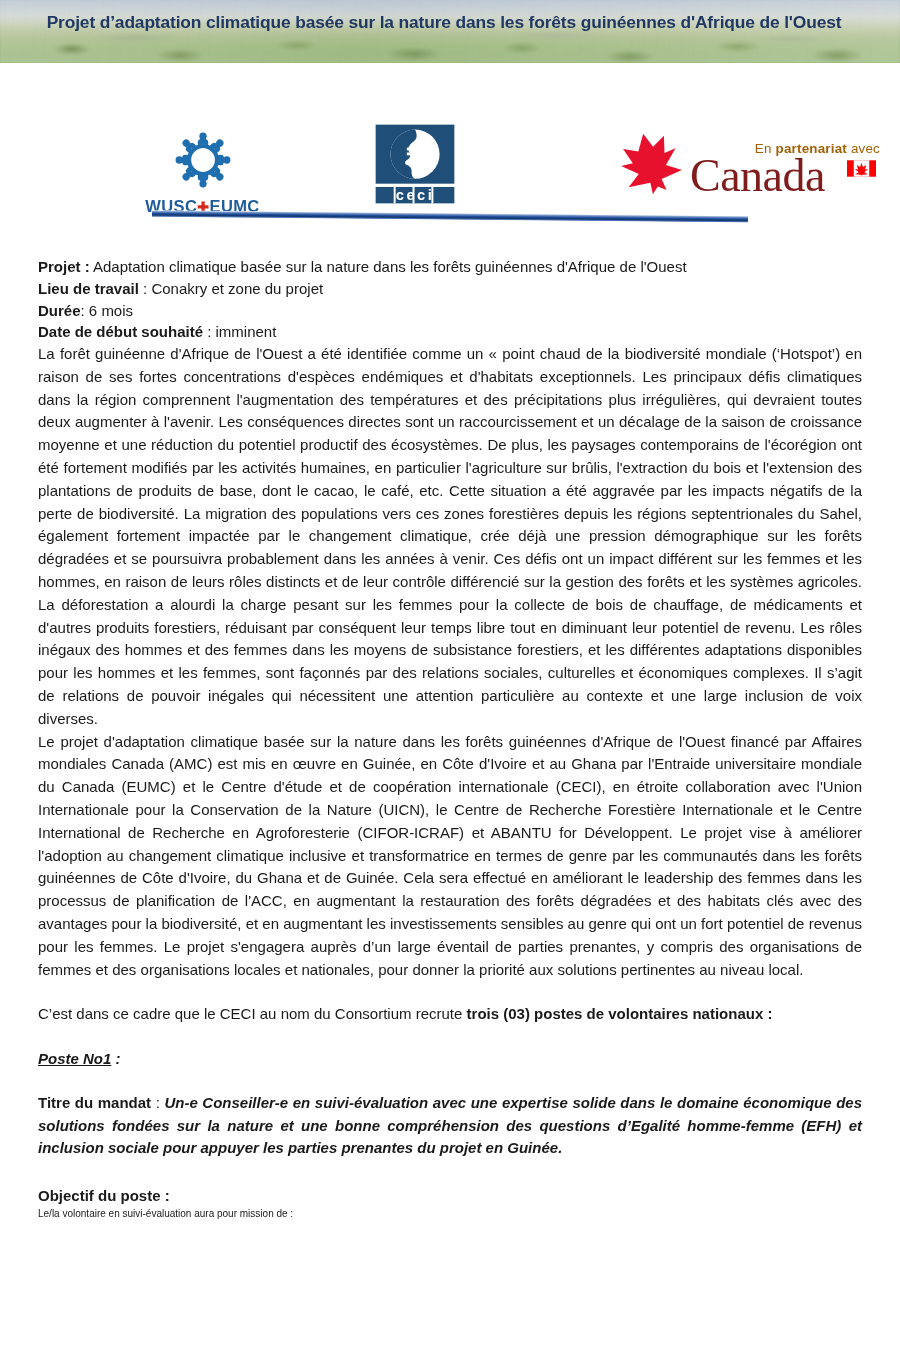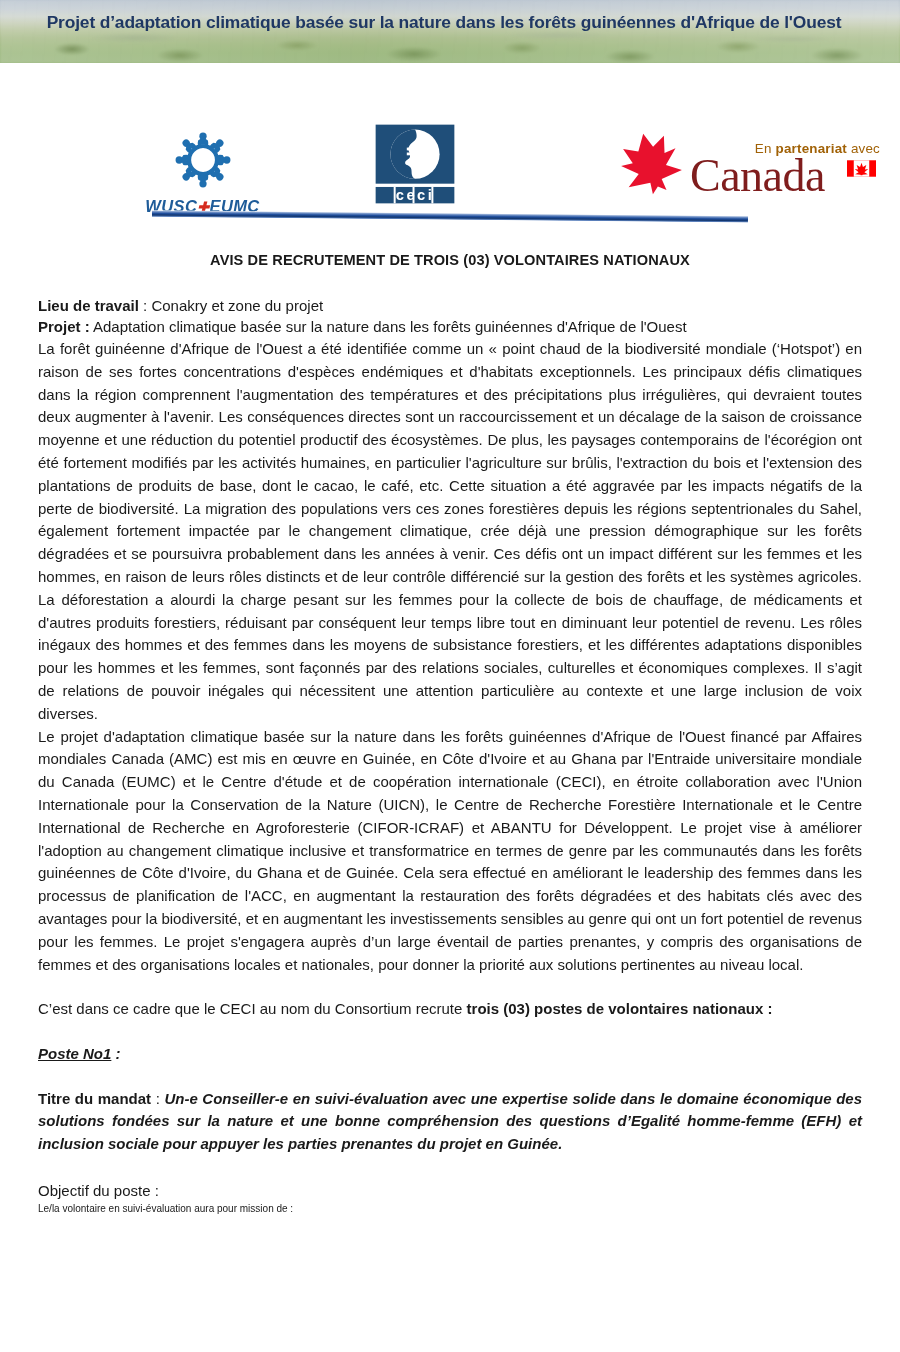--- a/index.html
+++ b/index.html
@@ -68,21 +68,21 @@
 
   
   .logo-area {
     position: relative;
     height: 150px;
   }
   .logo {
     position: absolute;
   }
   
-  .logo-wusc { left: 130px; top: 62px; width: 145px; text-align: center; font-style: italic; }
+  .logo-wusc { left: 130px; top: 62px; width: 145px; text-align: center; }
   .wusc-mark { width: 88px; height: 70px; margin: 0 auto; display:block; }
   .wusc-text {
     font-family: "Liberation Sans", sans-serif;
     font-size: 16.5px;
     font-weight: 600;
     color: #1f5c99;
     letter-spacing: .4px;
     margin-top: 2px;
     white-space: nowrap;
   }
@@ -192,21 +192,21 @@
   .mandat {
     margin-top: 26px;
     font-size: 15px;
     line-height: 1.5;
     text-align: justify;
   }
   .mandat .label { font-weight: bold; }
   .mandat .val { font-weight: bold; font-style: italic; }
 
   .objectif-head {
-    font-weight: normal;
+    font-weight: bold;
     font-size: 15px;
     margin-top: 28px;
   }
   .objectif-line {
     font-size: 10px;
     line-height: 1.5;
     margin-top: 3px;
   }
 </style>
 </head>
@@ -296,25 +296,26 @@
     </div>
   </div>
 </div>
 
 <div class="divider-wrap">
   <div class="divider"></div>
 </div>
 
 <div class="doc">
 
-  <div class="doc-title">AVIS DE RECRUTEMENT DE TROIS (03) VOLONTAIRES NATIONAUX</div>
 
   <div class="meta">
+    <div class="meta-line"><b>Projet :</b><span> Adaptation climatique basée sur la nature dans les forêts guinéennes d'Afrique de l'Ouest</span></div>
     <div class="meta-line"><b>Lieu de travail</b><span> : Conakry et zone du projet</span></div>
-    <div class="meta-line"><b>Projet :</b><span> Adaptation climatique basée sur la nature dans les forêts guinéennes d'Afrique de l'Ouest</span></div>
+    <div class="meta-line"><b>Durée</b><span>: 6 mois</span></div>
+    <div class="meta-line"><b>Date de début souhaité</b><span> : imminent</span></div>
   </div>
 
   <p class="body">La forêt guinéenne d'Afrique de l'Ouest a été identifiée comme un « point chaud de la biodiversité mondiale (‘Hotspot’) en raison de ses fortes concentrations d'espèces endémiques et d'habitats exceptionnels. Les principaux défis climatiques dans la région comprennent l'augmentation des températures et des précipitations plus irrégulières, qui devraient toutes deux augmenter à l'avenir. Les conséquences directes sont un raccourcissement et un décalage de la saison de croissance moyenne et une réduction du potentiel productif des écosystèmes. De plus, les paysages contemporains de l'écorégion ont été fortement modifiés par les activités humaines, en particulier l'agriculture sur brûlis, l'extraction du bois et l'extension des plantations de produits de base, dont le cacao, le café, etc. Cette situation a été aggravée par les impacts négatifs de la perte de biodiversité. La migration des populations vers ces zones forestières depuis les régions septentrionales du Sahel, également fortement impactée par le changement climatique, crée déjà une pression démographique sur les forêts dégradées et se poursuivra probablement dans les années à venir. Ces défis ont un impact différent sur les femmes et les hommes, en raison de leurs rôles distincts et de leur contrôle différencié sur la gestion des forêts et les systèmes agricoles. La déforestation a alourdi la charge pesant sur les femmes pour la collecte de bois de chauffage, de médicaments et d'autres produits forestiers, réduisant par conséquent leur temps libre tout en diminuant leur potentiel de revenu. Les rôles inégaux des hommes et des femmes dans les moyens de subsistance forestiers, et les différentes adaptations disponibles pour les hommes et les femmes, sont façonnés par des relations sociales, culturelles et économiques complexes. Il s’agit de relations de pouvoir inégales qui nécessitent une attention particulière au contexte et une large inclusion de voix diverses.</p>
   <p class="body tight">Le projet d'adaptation climatique basée sur la nature dans les forêts guinéennes d'Afrique de l'Ouest financé par Affaires mondiales Canada (AMC) est mis en œuvre en Guinée, en Côte d'Ivoire et au Ghana par l'Entraide universitaire mondiale du Canada (EUMC) et le Centre d'étude et de coopération internationale (CECI), en étroite collaboration avec l'Union Internationale pour la Conservation de la Nature (UICN), le Centre de Recherche Forestière Internationale et le Centre International de Recherche en Agroforesterie (CIFOR-ICRAF) et ABANTU for Développent. Le projet vise à améliorer l'adoption au changement climatique inclusive et transformatrice en termes de genre par les communautés dans les forêts guinéennes de Côte d'Ivoire, du Ghana et de Guinée. Cela sera effectué en améliorant le leadership des femmes dans les processus de planification de l'ACC, en augmentant la restauration des forêts dégradées et des habitats clés avec des avantages pour la biodiversité, et en augmentant les investissements sensibles au genre qui ont un fort potentiel de revenus pour les femmes. Le projet s'engagera auprès d’un large éventail de parties prenantes, y compris des organisations de femmes et des organisations locales et nationales, pour donner la priorité aux solutions pertinentes au niveau local.</p>
 
   <div class="recrute"><span>C’est dans ce cadre que le CECI au nom du Consortium recrute </span><b>trois (03) postes de volontaires nationaux :</b></div>
 
   <div>
     <span class="poste-no">Poste No1</span><span style="font-size:15px;font-weight:bold;font-style:italic;"> :</span>
   </div>

